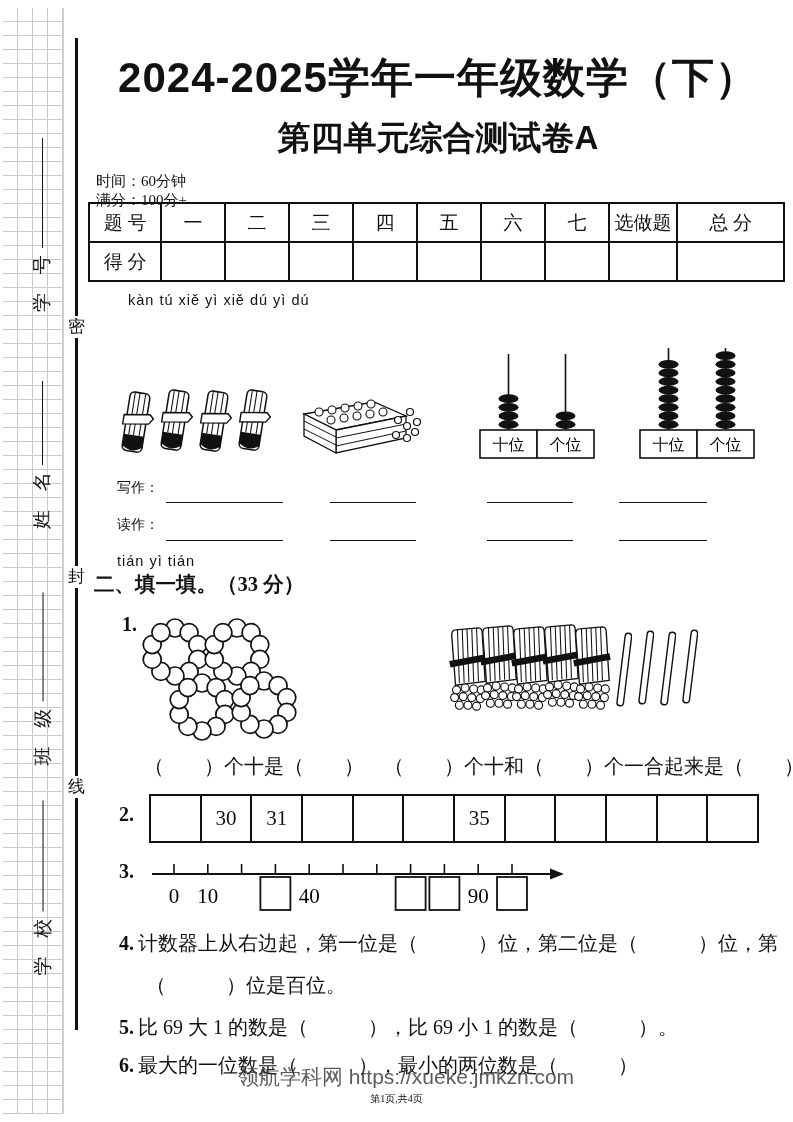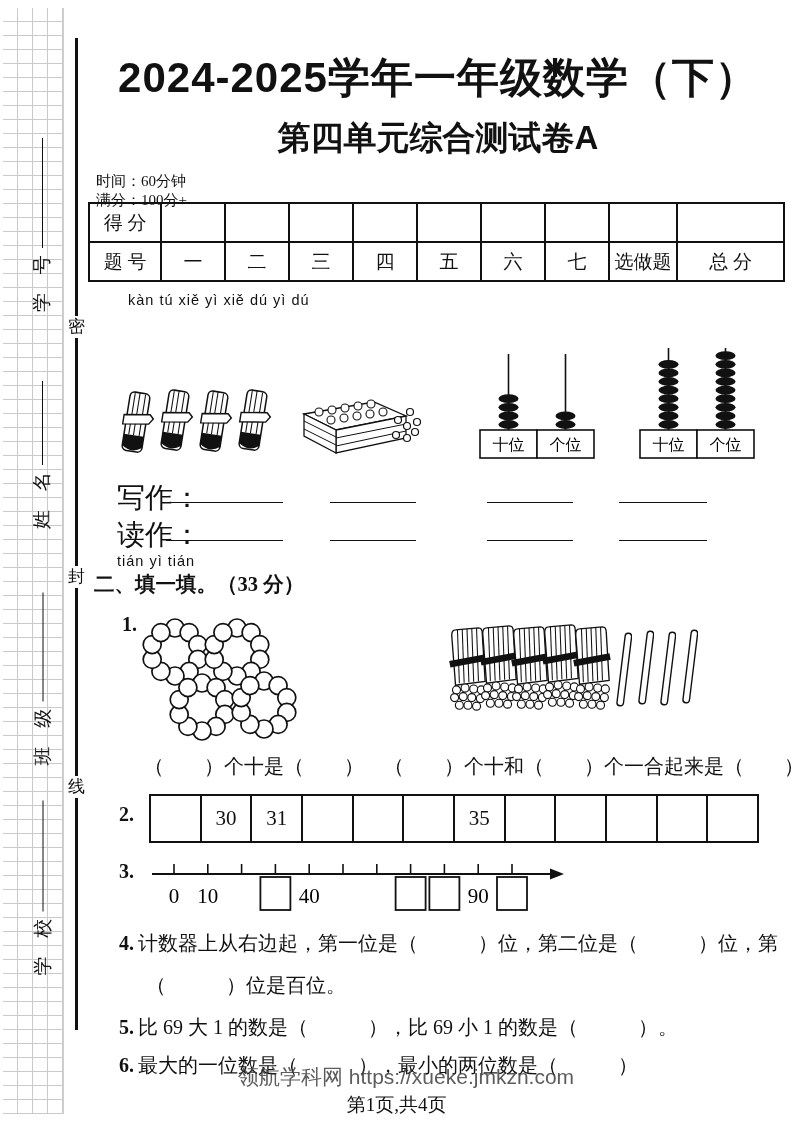--- a/index.html
+++ b/index.html
@@ -33,21 +33,21 @@
   table.score td:nth-child(n+2):nth-child(-n+8){width:62px;}
   table.score td:nth-child(9){width:66px;}
   table.score td:nth-child(10){width:auto;}
 
   .pinyin{font-family:"Liberation Sans","DejaVu Sans",sans-serif;font-size:14.5px;letter-spacing:1px;}
   .sechead{font-weight:bold;font-size:20.5px;}
   .qnum{font-weight:bold;font-size:20px;margin-right:4px;}
   .qtext{font-size:20px;}
 
   .blank{border-bottom:1.8px solid #111;height:22px;}
-  .wrlabel{font-size:28px;text-align:center;}
+  .wrlabel{font-size:14px;text-align:center;}
 
   
   svg{overflow:visible;}
   .figC rect.cell,.figD rect.cell{fill:#fff;stroke:#111;stroke-width:1.6px;}
   .figC line.rod,.figD line.rod{stroke:#111;stroke-width:1.6px;}
   .figC ellipse,.figD ellipse{fill:#111;}
   .figC text,.figD text{font-family:"Liberation Serif","DejaVu Serif",serif;font-size:16px;}
   .rings circle{fill:#fff;stroke:#111;stroke-width:1.7px;}
 
   
@@ -56,21 +56,21 @@
   .strip>div:first-child{border-left:none;}
 
   
   .nline line{stroke:#111;stroke-width:1.6px;}
   .nline .axis{stroke-width:1.8px;}
   .nline polygon{fill:#111;}
   .nline text{font-family:"Liberation Serif","DejaVu Serif",serif;font-size:21px;}
   .nline rect{fill:#fff;stroke:#111;stroke-width:1.8px;}
 
   .wmark{color:#404040;font-family:"Liberation Sans","DejaVu Sans",sans-serif;font-size:21px;opacity:.85;}
-  .footer{left:0;top:1092px;width:793px;text-align:center;font-size:19px;}
+  .footer{left:0;top:1092px;width:793px;text-align:center;font-size:10px;}
 </style>
 </head>
 <body>
 
 <div class="page">
 
   <svg width="0" height="0" style="position:absolute" aria-hidden="true">
     <defs>
       <symbol id="sym-bundle-tilt" viewBox="0 0 42 74">
         <g transform="rotate(9 21 37)">
@@ -139,42 +139,42 @@
   <div class="abs title">2024-2025学年一年级数学（下）</div>
   <div class="abs subtitle">第四单元综合测试卷A</div>
   <div class="abs meta">
     <span>时间：60分钟</span>
     <span>满分：100分+</span>
   </div>
 
   <table class="score">
     <tbody>
         <tr>
-      <td>得 分</td>
-    <td></td>
-          <td></td>
-          <td></td>
-          <td></td>
-          <td></td>
-          <td></td>
-          <td></td>
-          <td></td>
-          <td></td>
-        </tr>
-    <tr>
           <td>题 号</td>
           <td>一</td>
           <td>二</td>
           <td>三</td>
           <td>四</td>
           <td>五</td>
           <td>六</td>
           <td>七</td>
           <td>选做题</td>
           <td>总 分</td>
+        </tr>
+    <tr>
+      <td>得 分</td>
+    <td></td>
+          <td></td>
+          <td></td>
+          <td></td>
+          <td></td>
+          <td></td>
+          <td></td>
+          <td></td>
+          <td></td>
         </tr>
   </tbody>
     </table>
 
   <div class="abs pinyin" style="left:128px;top:292px;text-align:center;">kàn tú xiě yì xiě   dú yì dú</div>
 
   <svg class="abs" style="left:116px;top:386px;" width="158" height="78" viewBox="0 0 158 78">
     <use href="#sym-bundle-tilt" x="0" y="2" width="40" height="74"></use>
     <use href="#sym-bundle-tilt" x="39" y="0" width="40" height="74"></use>
     <use href="#sym-bundle-tilt" x="78" y="1" width="40" height="74"></use>

